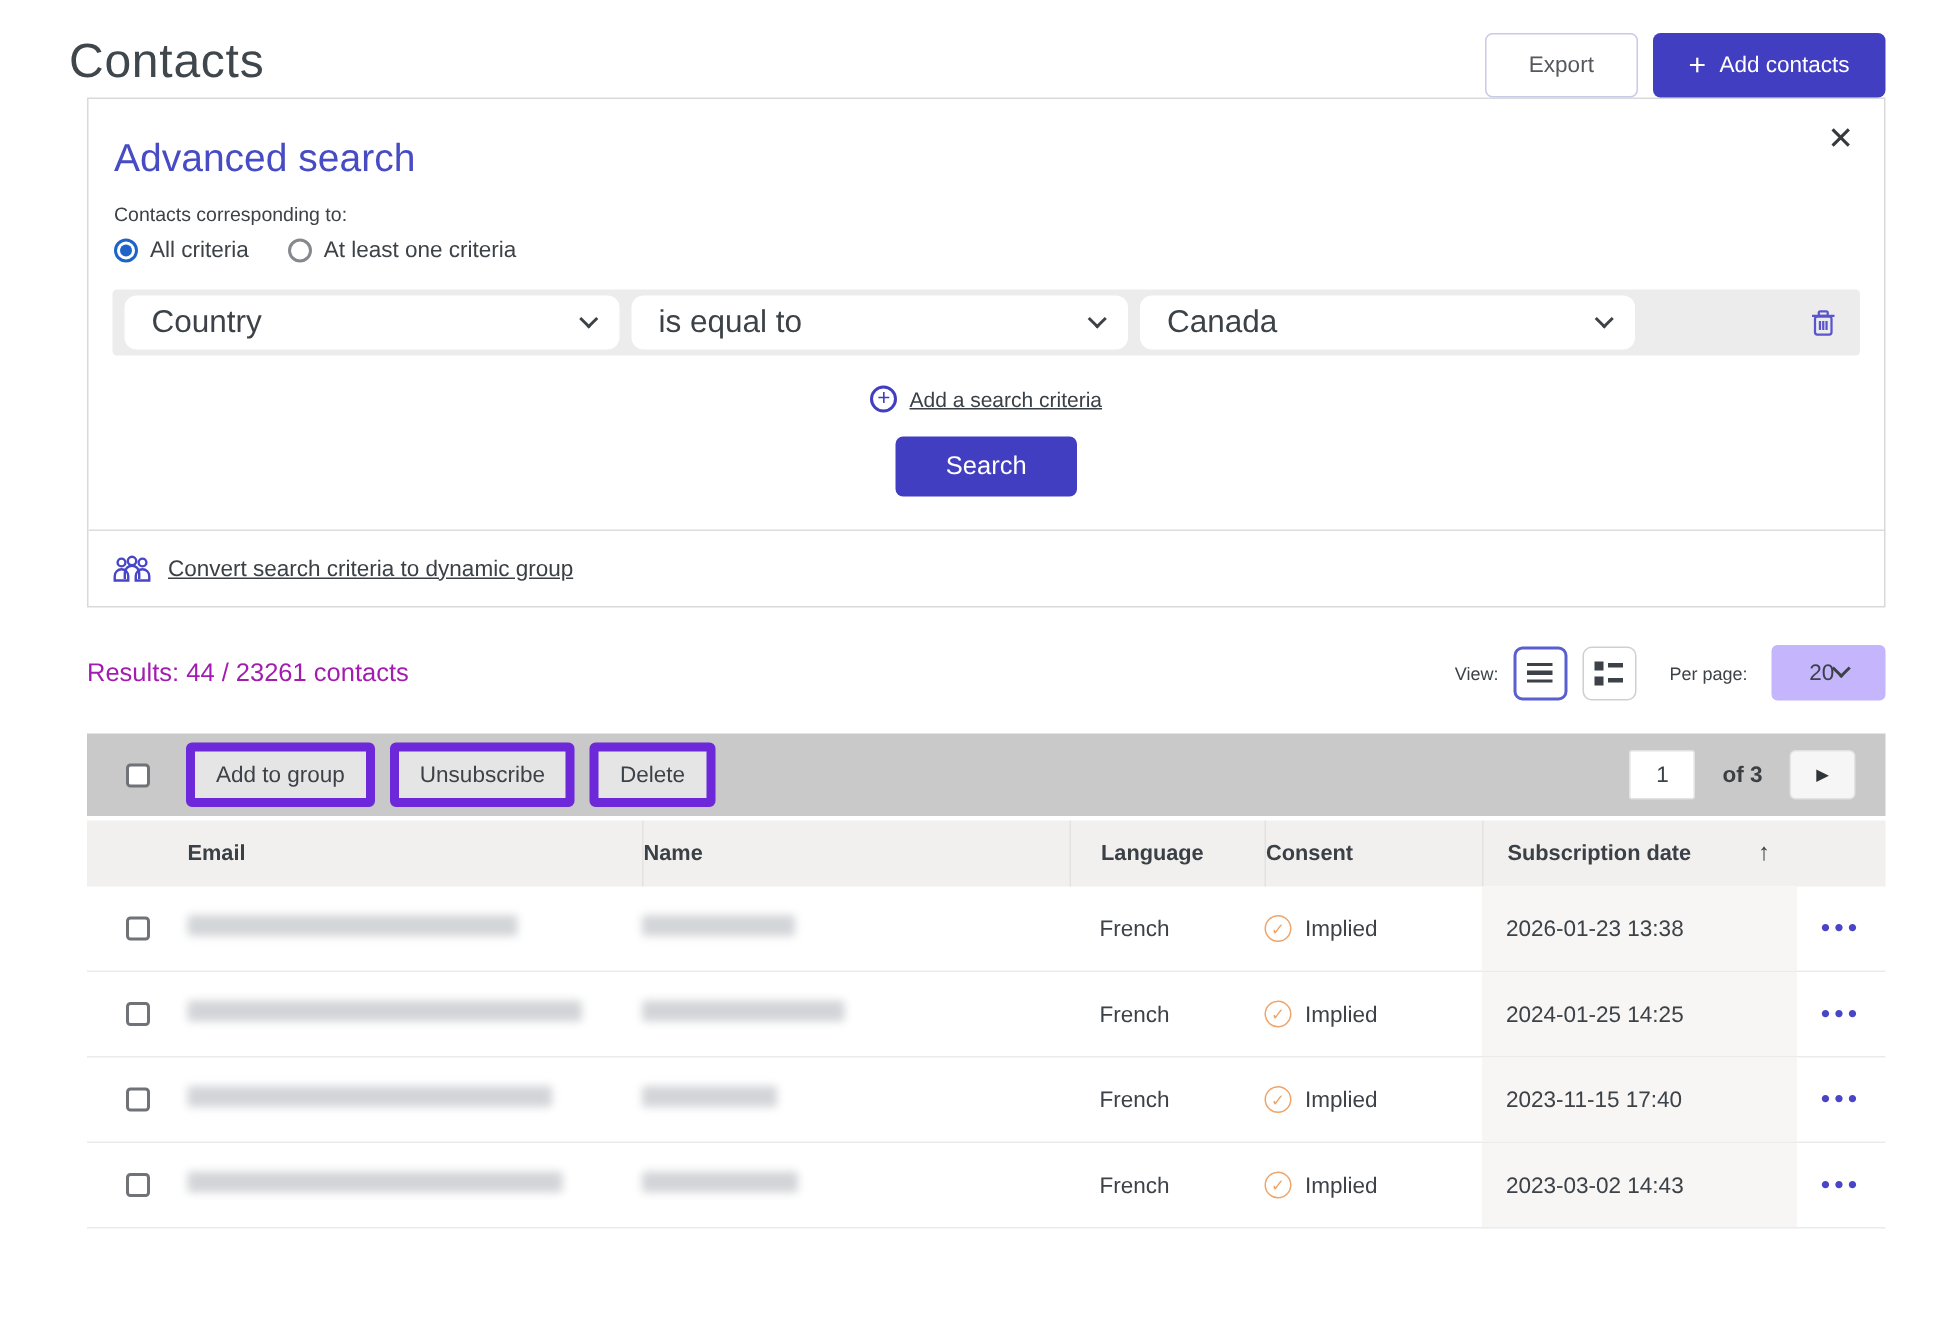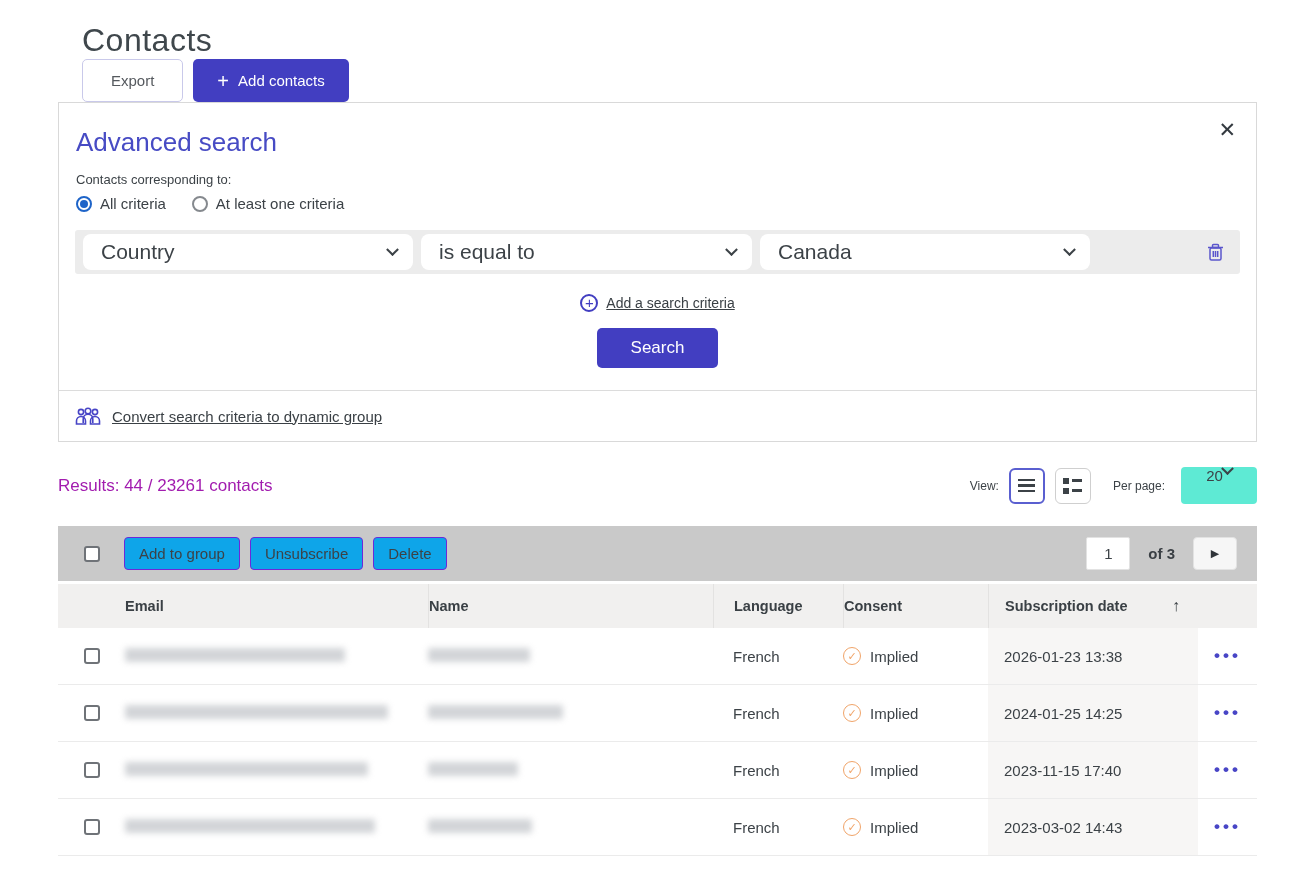--- a/index.html
+++ b/index.html
@@ -2,21 +2,21 @@
 <html><head>
 <meta charset="utf-8">
 <style>
   * { margin:0; padding:0; box-sizing:border-box; }
   html,body { width:1306px; height:884px; overflow:hidden; background:#fff;
     font-family:"Liberation Sans", sans-serif; color:#3c4247; }
   .page { width:1306px; height:884px; position:relative; }
 
   
   .top { display:flex; justify-content:space-between; align-items:flex-start;
-    padding:22px 49px 0 82px;flex-direction:column; }
+    padding:22px 49px 0 46px; }
   .page-title { font-size:32px; font-weight:400; color:#3f474c; letter-spacing:.5px; }
   .top-actions { display:flex; gap:10px; }
   .btn-export { background:#fff; border:1px solid #c9c9ea; border-radius:5px;
     padding:12px 28px; font-size:15px; color:#55595e; cursor:pointer; }
   .btn-primary { background:#423ec1; color:#fff; border:none; border-radius:5px;
     padding:12px 24px; font-size:15px; display:flex; align-items:center; gap:9px; cursor:pointer; }
   .btn-primary .plus { font-size:20px; font-weight:400; line-height:14px; }
 
   
   .tabs { display:flex; gap:62px; padding:28px 0 0 59px; }
@@ -65,28 +65,28 @@
   .view-label, .perpage-label { font-size:12px; color:#3c4247; }
   .icon-toggle { width:36px; height:36px; border-radius:6px; background:#fff;
     display:flex; align-items:center; justify-content:center; cursor:pointer; border:1px solid #cfcfcf; }
   .icon-toggle.active { border:2px solid #5a5fd0; }
   .lines-icon { display:flex; flex-direction:column; gap:3px; }
   .lines-icon i { display:block; width:17px; height:2.5px; background:#3c4247; }
   .cards-icon { display:flex; flex-direction:column; gap:4px; }
   .cards-icon .r { display:flex; align-items:center; gap:3px; }
   .cards-icon .sq { width:6px; height:6px; background:#3c4247; }
   .cards-icon .ln { width:10px; height:2.5px; background:#3c4247; }
-  .perpage { background:#5eead4; border-radius:4px; height:37px; width:76px; margin-left:6px;
-    display:flex; justify-content:center; font-size:15px; cursor:pointer; }
+  .perpage { background:#c4b5fd; border-radius:4px; height:37px; width:76px; margin-left:6px;
+    display:flex; align-items:center; justify-content:center; font-size:15px; cursor:pointer; }
 
   
   .gray-bar { margin:0 49px 0 58px; background:#c9c9c9; height:55px;
     display:flex; align-items:center; padding:0 12px 0 26px; gap:10px; }
   .checkbox { width:16px; height:16px; border:2px solid #6f7378; border-radius:3px; background:#fff; cursor:pointer; }
-  .gray-btn { background:#0ea5e9; border:1px solid #6d28d9; border-radius:4px;
+  .gray-btn { background:#e5e5e5; border:6px solid #6d28d9; border-radius:4px;
     padding:7px 14px; font-size:15px; color:#3c4247; cursor:pointer; }
   .gray-btn:first-of-type { margin-left:14px; }
   .bar-spacer { flex:1; }
   .page-input { width:44px; height:33px; background:#fff; border:1px solid #e2e2e2; border-radius:2px;
     text-align:center; font-size:15px; color:#3c4247; }
   .of-label { font-size:15px; font-weight:bold; color:#3a3f44; margin:0 8px; }
   .next-btn { width:44px; height:33px; background:#f6f6f6; border:1px solid #e2e2e2; border-radius:4px;
     font-size:11px; color:#2f3439; cursor:pointer; margin-right:8px; }
 
   

